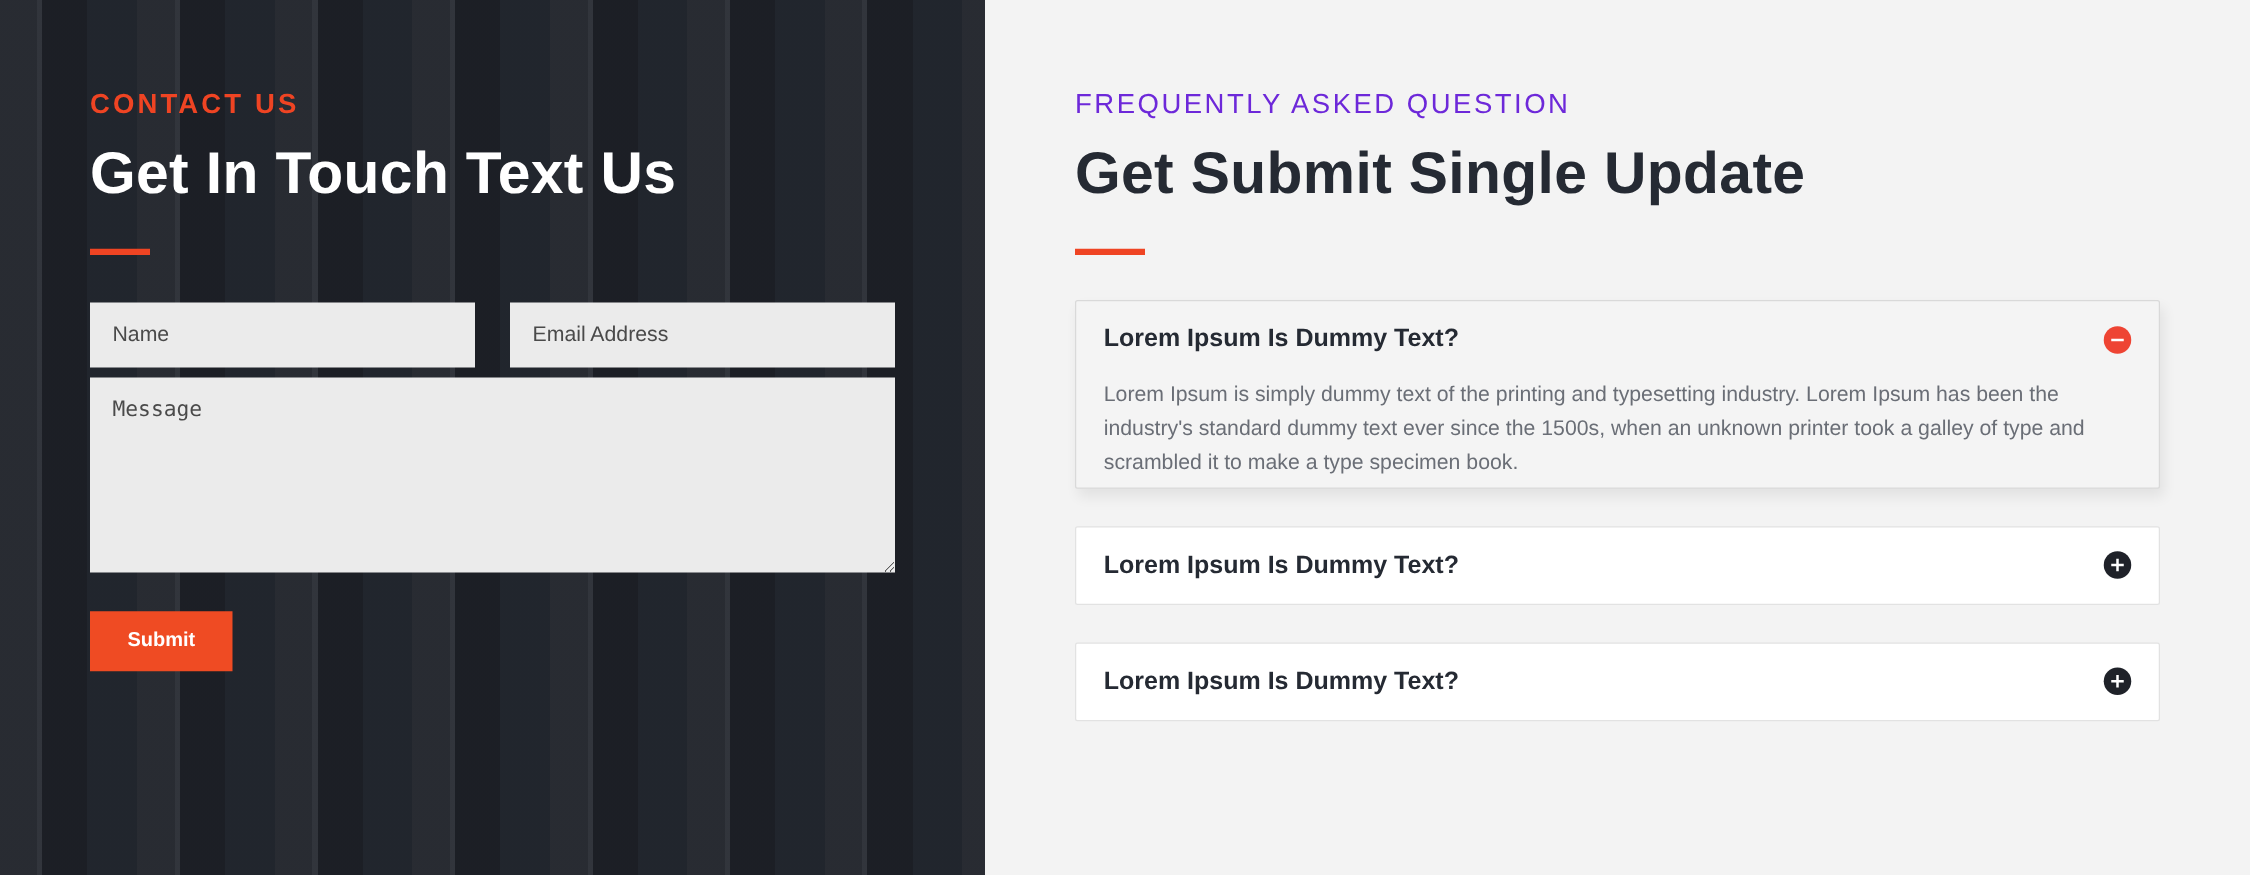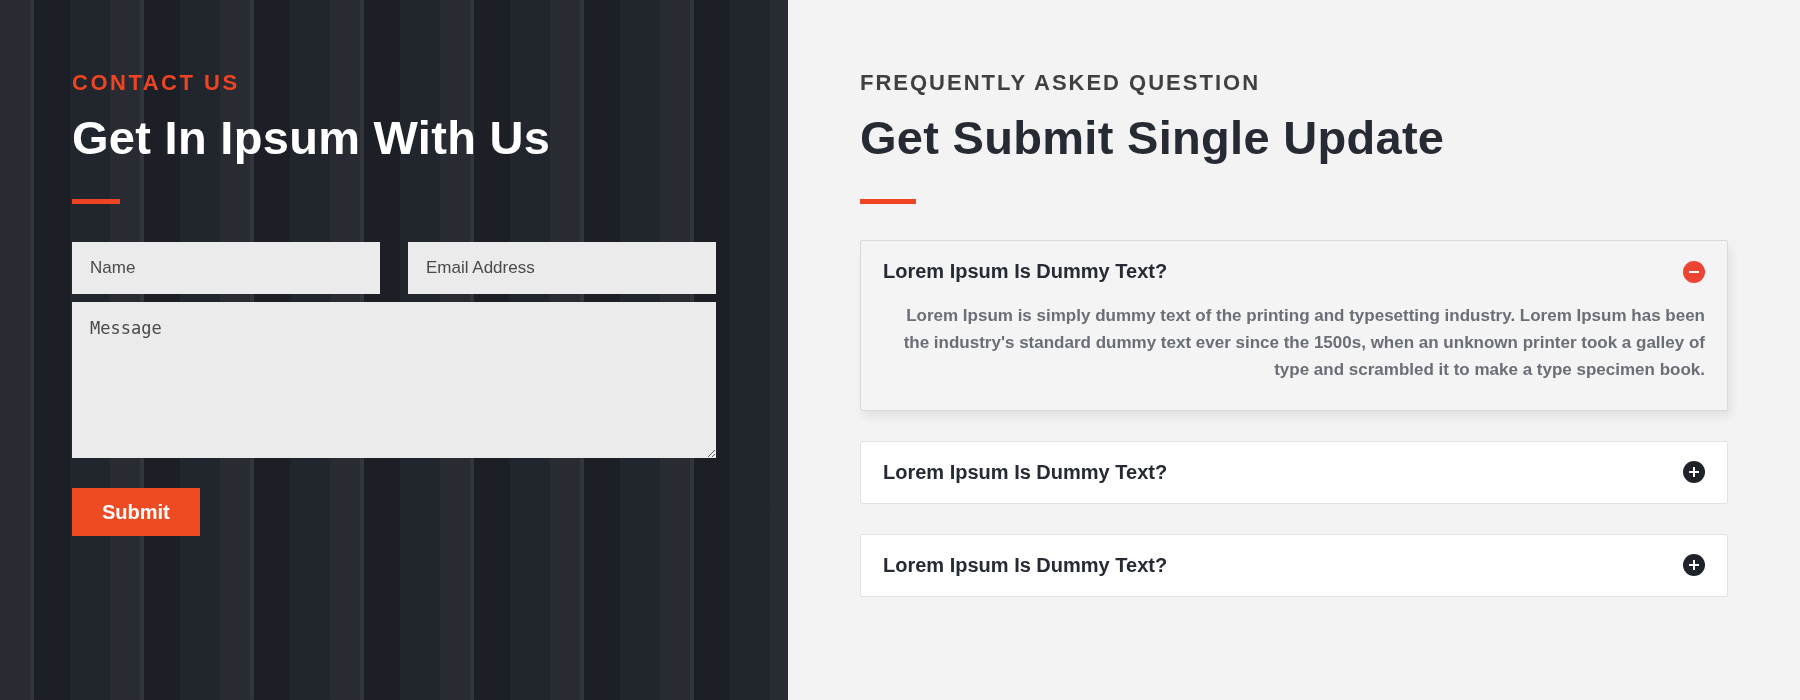--- a/index.html
+++ b/index.html
@@ -33,63 +33,63 @@
     font-size:17px; color:#222;
   }
   .input::placeholder { color:#4a4a4a; }
   .textarea {
     width:100%; height:156px; background:#ebebeb; border:none; padding:16px 18px;
     font-size:17px; color:#222; resize:both; margin-top:8px;
   }
   .textarea::placeholder { color:#4a4a4a; }
   .submit {
     margin-top:26px; background:#ef4b23; color:#fff; border:none;
-    padding:0 30px; height:48px; font-size:20px; font-weight:600; cursor:pointer;
+    padding:0 30px; height:48px; font-size:16px; font-weight:600; cursor:pointer;
   }
   
   .right {
     width: 1012px; height:700px; background:#f3f3f3;
     padding: 70px 72px 0 72px;
   }
-  .faq-eyebrow { color:#404040; font-size:22px; font-weight:700; letter-spacing:2px; }
+  .faq-eyebrow { color:#6d28d9; font-size:22px; font-weight:400; letter-spacing:2px; }
   .right-title { color:#252a33; font-size:47px; font-weight:800; margin-top:14px; letter-spacing:0.3px; }
   .right-divider { width:56px; height:5px; background:#ef4423; margin-top:34px; }
   .accordion { margin-top:36px; }
   .acc-item {
     background:#fff; border:1px solid #e2e2e2; border-radius:2px;
     margin-bottom:30px;
   }
   .acc-item.open {
     background:#f4f4f4; border:1px solid #d9d9d9;
     box-shadow: 3px 6px 10px rgba(0,0,0,0.07);
   }
   .acc-head {
     display:flex; align-items:center; justify-content:space-between;
     padding:19px 22px; cursor:pointer;
   }
   .acc-title { color:#252a33; font-size:20px; font-weight:800; }
-  .acc-body { padding:0 22px 26px 22px; color:#6a6e76; font-size:17px; line-height:1.6; font-weight:700;text-align:right; }
+  .acc-body { padding:0 22px 6px 22px; color:#6a6e76; font-size:17px; line-height:1.6; font-weight:400; }
   .icon-circle {
     width:22px; height:22px; border-radius:50%;
     display:flex; align-items:center; justify-content:center; flex-shrink:0;
   }
   .icon-circle.minus { background:#ee4433; }
   .icon-circle.plus  { background:#1f2229; }
   .icon-circle svg { display:block; }
 </style>
 </head>
 <body>
 
 <div class="page">
 
   <div class="left">
     <div class="left-bg"></div>
     <div class="left-inner">
       <div class="eyebrow">CONTACT US</div>
-      <div class="left-title">Get In Ipsum With Us</div>
+      <div class="left-title">Get In Touch Text Us</div>
       <div class="divider"></div>
       <div class="form">
         <div class="row">
           <input class="input" placeholder="Name" style="">
           <input class="input" placeholder="Email Address" style="">
         </div>
         <textarea class="textarea" placeholder="Message" style=""></textarea>
         <button class="submit">Submit</button>
       </div>
     </div>

